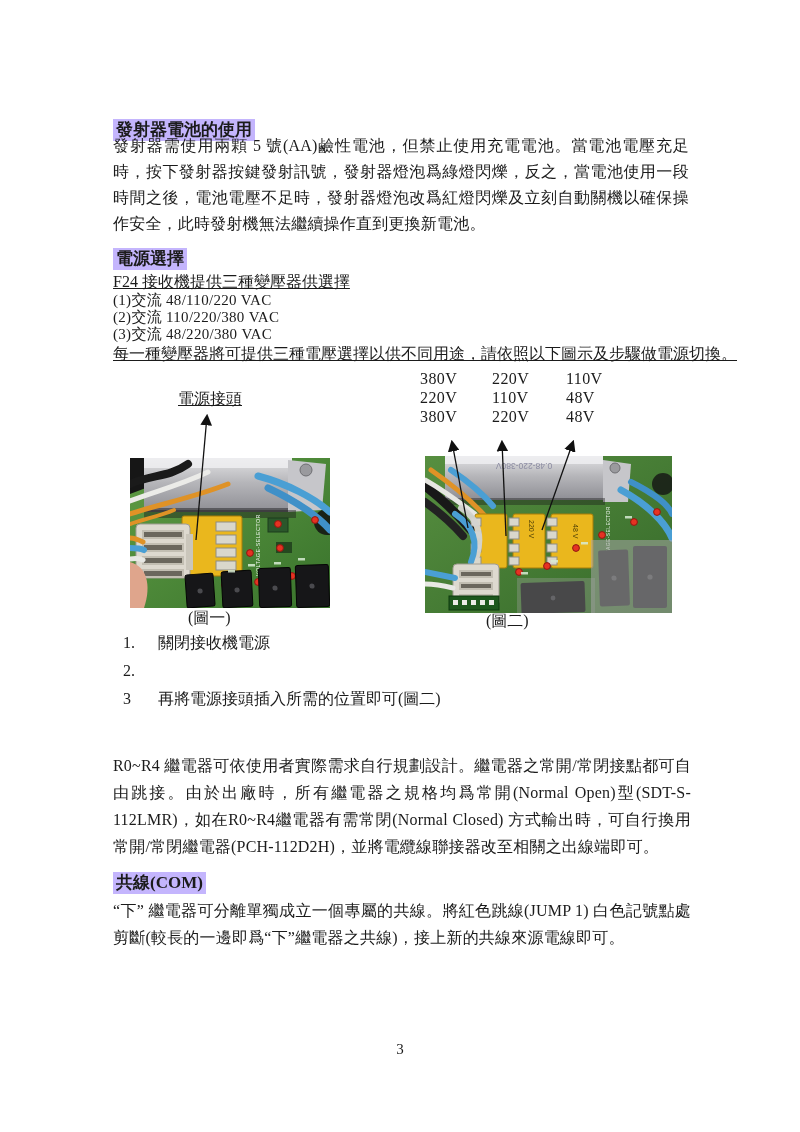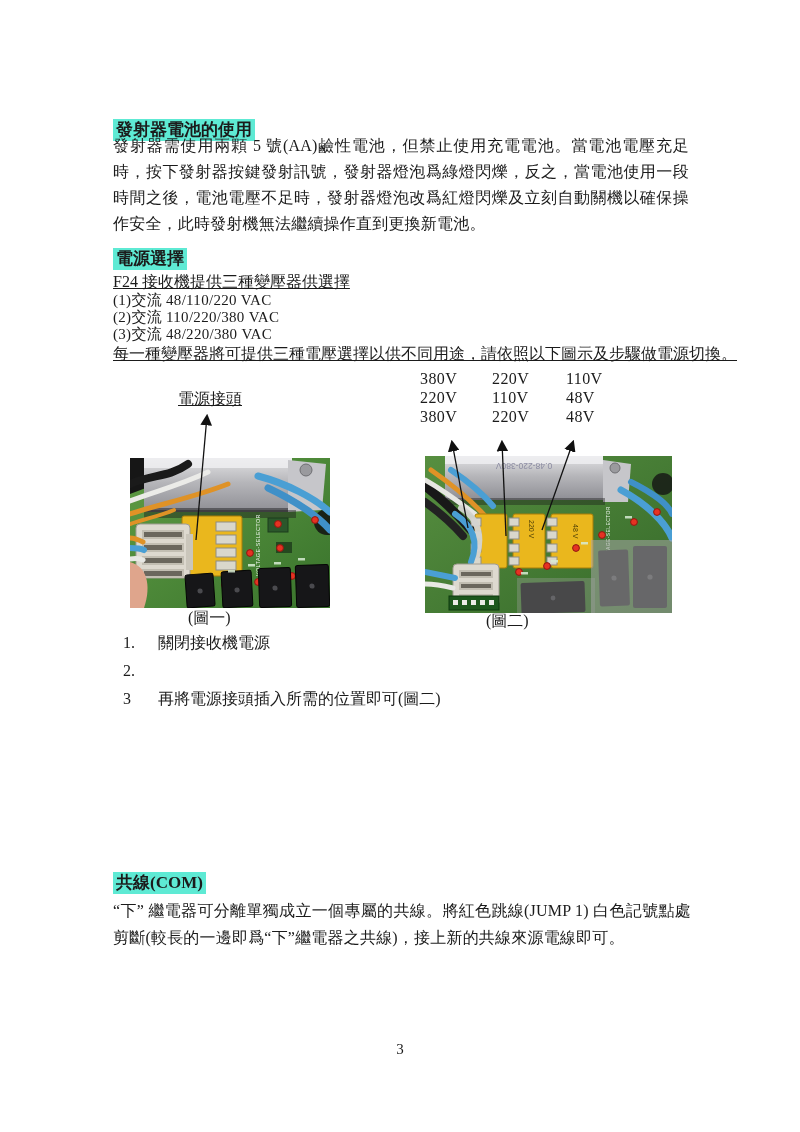--- a/index.html
+++ b/index.html
@@ -1,21 +1,21 @@
 <!DOCTYPE html>
 <html><head>
 <meta charset="utf-8">
 <style>
   html,body{margin:0;padding:0;background:#ffffff;}
   .page{
     position:relative;width:800px;height:1132px;background:#ffffff;overflow:hidden;
     font-family:"Liberation Serif","DejaVu Serif",serif;color:#1b1b1b;
   }
   .hl{
-    position:absolute;display:inline-block;background:#5eead4;
+    position:absolute;display:inline-block;background:#c4b5fd;
     font-size:17px;font-weight:bold;line-height:22px;padding:0 3px;white-space:nowrap;
   }
   .para{
     position:absolute;font-size:16px;line-height:26px;text-align:justify;
     text-justify:inter-character;letter-spacing:0.2px;
   }
   .line{position:absolute;font-size:16px;line-height:20px;white-space:nowrap;text-decoration:underline;}
   .opt{position:absolute;font-size:15px;line-height:17px;white-space:nowrap;letter-spacing:0.3px;}
   .vcell{position:absolute;font-size:16px;line-height:16px;letter-spacing:0.4px;white-space:nowrap;}
   .cap{position:absolute;font-size:16px;line-height:20px;white-space:nowrap;}
@@ -272,19 +272,20 @@
     <line x1="376" y1="156" x2="372" y2="62" stroke="#111111" stroke-width="1.3" marker-end="url(#arr)"></line>
     <line x1="412" y1="150" x2="443" y2="62" stroke="#111111" stroke-width="1.3" marker-end="url(#arr)"></line>
   </svg>
 
   <span class="stepnum" style="left:123px;top:632px">1.</span>
   <span class="steptext" style="left:158px;top:632px">關閉接收機電源</span>
   <span class="stepnum" style="left:123px;top:660px">2.</span>
   <span class="stepnum" style="left:123px;top:688px">3</span>
   <span class="steptext" style="left:158px;top:688px">再將電源接頭插入所需的位置即可(圖二)</span>
 
+  <div class="para" style="left:113px;top:752px;width:578px;line-height:27px">R0~R4 繼電器可依使用者實際需求自行規劃設計。繼電器之常開/常閉接點都可自由跳接。由於出廠時，所有繼電器之規格均爲常開(Normal Open)型(SDT-S-112LMR)，如在R0~R4繼電器有需常閉(Normal Closed) 方式輸出時，可自行換用常開/常閉繼電器(PCH-112D2H)，並將電纜線聯接器改至相關之出線端即可。</div>
 
   <span class="hl" style="left:113px;top:872px">共線(COM)</span>
   <div class="para" style="left:113px;top:897px;width:578px;line-height:27px">“下” 繼電器可分離單獨成立一個專屬的共線。將紅色跳線(JUMP 1) 白色記號點處剪斷(較長的一邊即爲“下”繼電器之共線)，接上新的共線來源電線即可。</div>
 
   <div class="pagenum">3</div>
 
 </div>
 
 </body></html>

